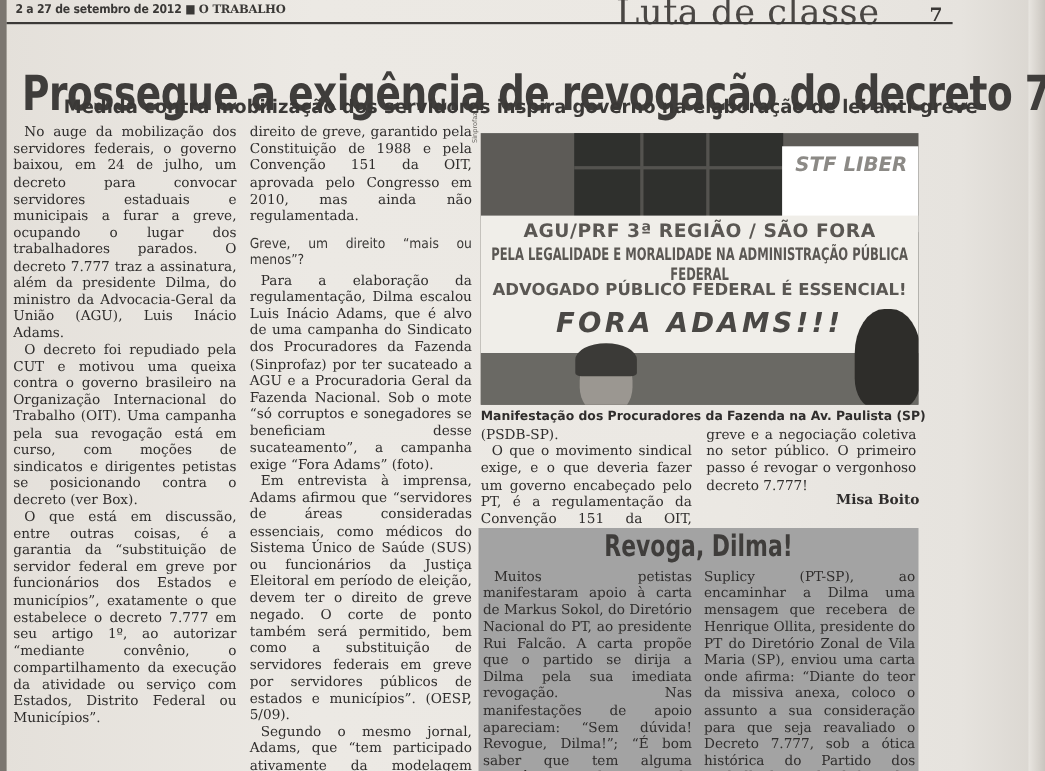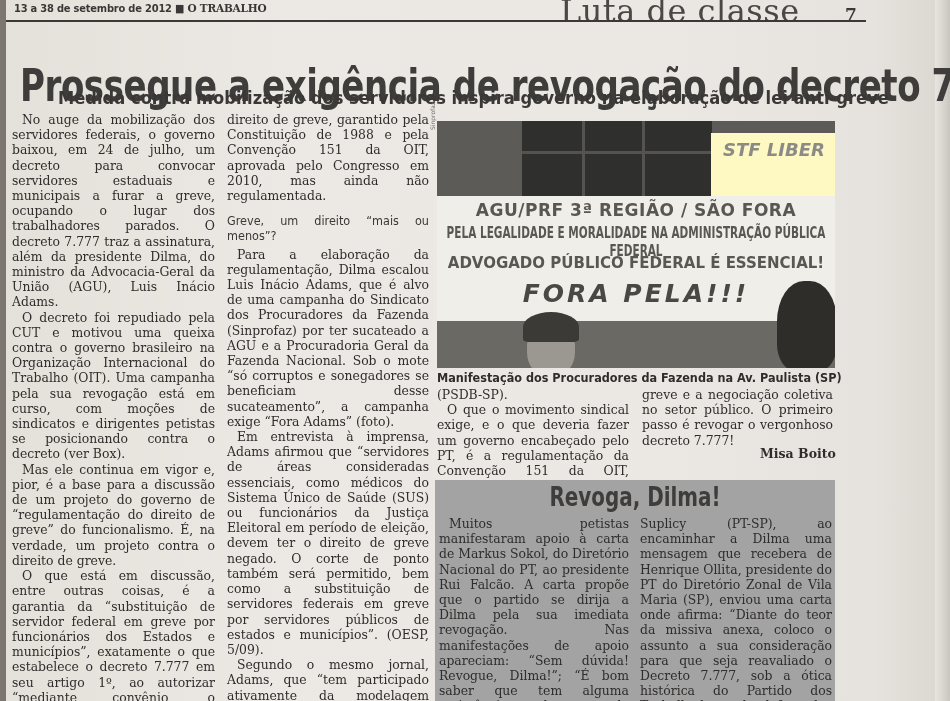--- a/index.html
+++ b/index.html
@@ -59,21 +59,21 @@
   }
 
   .photo {
     position:absolute; left:437px; top:121px; width:398px; height:247px;
     background:#5d5b57; overflow:hidden;
   }
   .photo .window { position:absolute; left:85px; top:0; width:190px; height:90px; background:#2f302d; }
   .photo .window .bar { position:absolute; background:#54534f; }
   .photo .sign-left { position:absolute; left:0; top:0; width:87px; height:80px; background:#e2e0dc; }
   .photo .sign-left span { position:absolute; left:3px; font-family:"DejaVu Sans", sans-serif; font-weight:bold; color:#4e4b48; }
-  .photo .sign-right { position:absolute; left:274px; top:12px; width:124px; height:78px; background:#fef9c3; }
+  .photo .sign-right { position:absolute; left:274px; top:12px; width:124px; height:78px; background:#ffffff; }
   .photo .sign-right span { position:absolute; left:12px; top:6px; font-family:"DejaVu Sans", sans-serif; font-weight:bold; font-style:italic; font-size:18px; color:#8c8a86; }
   .photo .banner {
     position:absolute; left:0; top:75px; width:398px; height:125px;
     background:#f0eee9; text-align:center; font-family:"DejaVu Sans", sans-serif; color:#5a5753;
   }
   .photo .banner .l1 { position:absolute; left:0; width:398px; top:4px; font-size:17px; font-weight:bold; letter-spacing:0.5px; }
   .photo .banner .l2 { position:absolute; left:0; width:398px; top:33px; font-size:10.5px; font-weight:bold; transform:scaleY(1.5); }
   .photo .banner .l3 { position:absolute; left:0; width:398px; top:58px; font-size:15px; font-weight:bold; }
   .photo .banner .l4 { position:absolute; left:0; width:398px; top:83px; font-size:25px; font-weight:bold; font-style:italic; letter-spacing:3px; color:#4a4845; }
   .photo .ground { position:absolute; left:0; top:200px; width:398px; height:47px; background:#6a6964; }
@@ -114,35 +114,34 @@
   .box .col6 p { text-indent:0; }
 </style>
 </head>
 <body>
 
 <div class="paper"></div>
 <div class="left-edge"></div>
 <div class="right-fold"></div>
 
 <div class="running-head">
-  <span>13 a 38 de setembro de 2012</span>
+  <span>2 a 27 de setembro de 2012</span>
   <span>■</span>
   <span class="pub">O TRABALHO</span>
 </div>
 <div class="section-label">Luta de classe</div>
 <div class="page-number">7</div>
 <div class="rule-top"></div>
 
 <h1 class="headline">Prossegue a exigência de revogação do decreto 7.777</h1>
 <div class="subhead">Medida contra mobilização dos servidores inspira governo na elaboração de lei anti-greve</div>
 
 <div class="col col1">
   <p>No auge da mobilização dos servidores federais, o governo baixou, em 24 de julho, um decreto para convocar servidores estaduais e municipais a furar a greve, ocupando o lugar dos trabalhadores parados. O decreto 7.777 traz a assinatura, além da presidente Dilma, do ministro da Advocacia-Geral da União (AGU), Luis Inácio Adams.</p>
   <p>O decreto foi repudiado pela CUT e motivou uma queixa contra o governo brasileiro na Organização Internacional do Trabalho (OIT). Uma campanha pela sua revogação está em curso, com moções de sindicatos e dirigentes petistas se posicionando contra o decreto (ver Box).</p>
-  <p>Mas ele continua em vigor e, pior, é a base para a discussão de um projeto do governo de “regulamentação do direito de greve” do funcionalismo. É, na verdade, um projeto contra o direito de greve.</p>
   <p>O que está em discussão, entre outras coisas, é a garantia da “substituição de servidor federal em greve por funcionários dos Estados e municípios”, exatamente o que estabelece o decreto 7.777 em seu artigo 1º, ao autorizar “mediante convênio, o compartilhamento da execução da atividade ou serviço com Estados, Distrito Federal ou Municípios”.</p>
 
 </div>
 
 <div class="col col2">
   <p style="text-indent:0">direito de greve, garantido pela Constituição de 1988 e pela Convenção 151 da OIT, aprovada pelo Congresso em 2010, mas ainda não regulamentada.</p>
   <h3>Greve, um direito “mais ou menos”?</h3>
   <p>Para a elaboração da regulamentação, Dilma escalou Luis Inácio Adams, que é alvo de uma campanha do Sindicato dos Procuradores da Fazenda (Sinprofaz) por ter sucateado a AGU e a Procuradoria Geral da Fazenda Nacional. Sob o mote “só corruptos e sonegadores se beneficiam desse sucateamento”, a campanha exige “Fora Adams” (foto).</p>
   <p>Em entrevista à imprensa, Adams afirmou que “servidores de áreas consideradas essenciais, como médicos do Sistema Único de Saúde (SUS) ou funcionários da Justiça Eleitoral em período de eleição, devem ter o direito de greve negado. O corte de ponto também será permitido, bem como a substituição de servidores federais em greve por servidores públicos de estados e municípios”. (OESP, 5/09).</p>
   <p>Segundo o mesmo jornal, Adams, que “tem participado ativamente da modelagem jurídica dos últimos pacotes de estímulo à economia e das concessões de obras de infraestrutura pelo País”, explicou: “fala-se em greve como se fosse um valor absoluto, mas não é”. Ora, direito é ou não é. Não existe meio direito.</p>
@@ -156,21 +155,21 @@
     <div class="bar" style="left:120px;top:0;width:3px;height:90px"></div>
     <div class="bar" style="left:0;top:30px;width:190px;height:3px"></div>
   </div>
   <div class="sign-right">
     <span>STF LIBER</span>
   </div>
   <div class="banner">
     <div class="l1">AGU/PRF 3ª REGIÃO / SÃO FORA</div>
     <div class="l2">PELA LEGALIDADE E MORALIDADE NA ADMINISTRAÇÃO PÚBLICA FEDERAL</div>
     <div class="l3">ADVOGADO PÚBLICO FEDERAL É ESSENCIAL!</div>
-    <div class="l4">FORA PELA!!!</div>
+    <div class="l4">FORA ADAMS!!!</div>
   </div>
   <div class="ground"></div>
   <div class="head1"></div>
   <div class="head2"></div>
 </div>
 <div class="caption">Manifestação dos Procuradores da Fazenda na Av. Paulista (SP)</div>
 
 <div class="col col3">
   <p class="cont">(PSDB-SP).</p>
   <p>O que o movimento sindical exige, e o que deveria fazer um governo encabeçado pelo PT, é a regulamentação da Convenção 151 da OIT, assegurando em lei o direito de</p>

